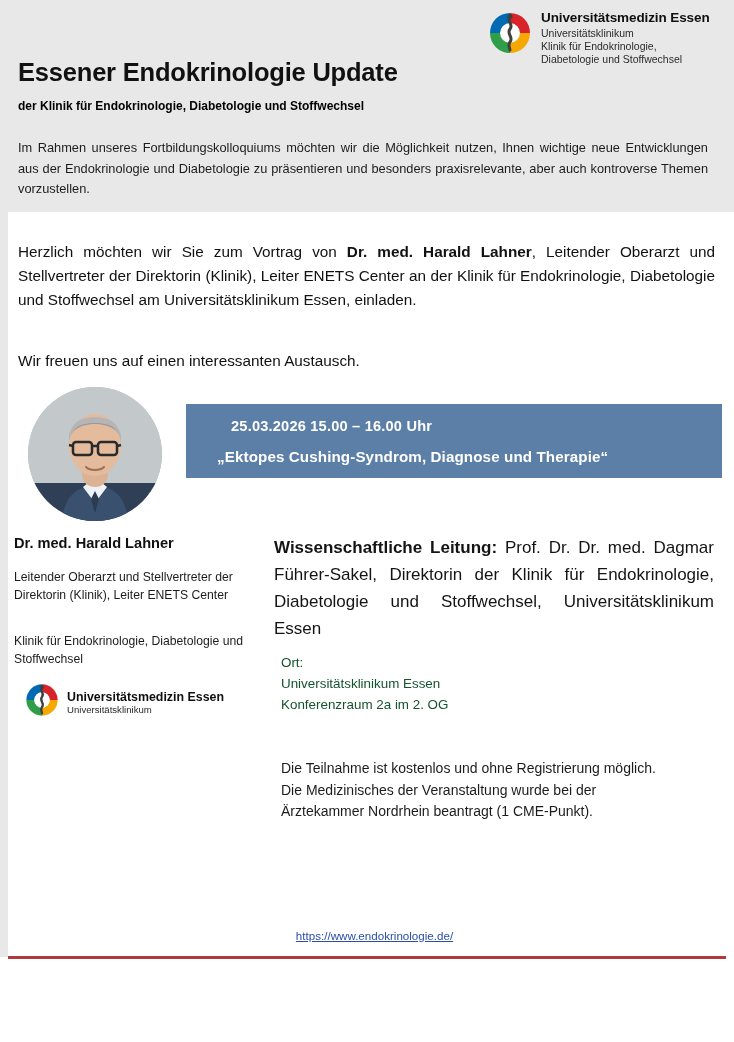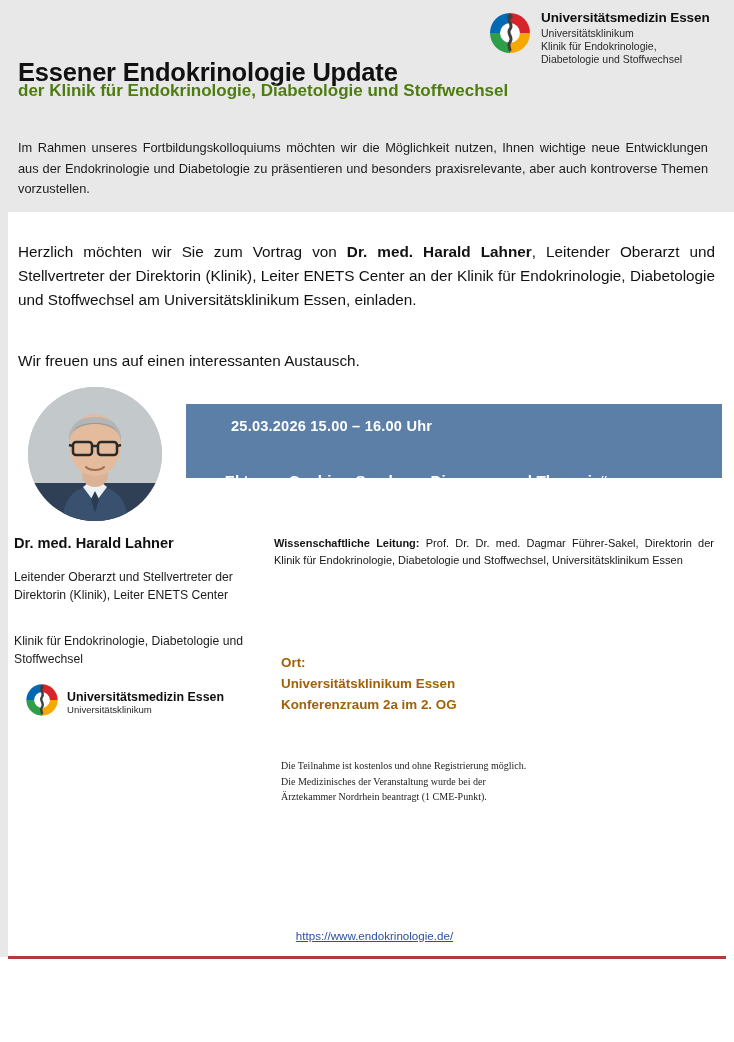--- a/index.html
+++ b/index.html
@@ -73,24 +73,24 @@
     left: 18px;
     top: 58px;
     font-size: 25.5px;
     font-weight: bold;
     letter-spacing: -0.2px;
     color: #111;
   }
   .doc-subtitle {
     position: absolute;
     left: 18px;
-    top: 81px;
-    font-size: 17px;
-    font-weight: bold;
-    color: #4d7c0f;
+    top: 99px;
+    font-size: 12px;
+    font-weight: bold;
+    color: #000000;
   }
   .intro-par {
     position: absolute;
     left: 18px;
     top: 138px;
     width: 690px;
     font-size: 12.8px;
     line-height: 1.62;
     text-align: justify;
     color: #1c1c1c;
@@ -148,21 +148,20 @@
     font-weight: bold;
     letter-spacing: 0.2px;
   }
   .banner .line2 {
     position: absolute;
     left: 31px;
     top: 44px;
     font-size: 15.2px;
     font-weight: bold;
     letter-spacing: 0.1px;
-    margin-top: 24px;
   }
 
   
   .spk-name {
     position: absolute;
     left: 14px;
     top: 535px;
     font-size: 14.6px;
     font-weight: bold;
     color: #111;
@@ -202,45 +201,44 @@
     font-size: 9.6px;
     color: #2a2a2a;
   }
 
   
   .sci-lead {
     position: absolute;
     left: 274px;
     top: 535px;
     width: 440px;
-    font-size: 11px;
+    font-size: 17px;
     line-height: 1.58;
     text-align: justify;
     color: #141414;
   }
   .sci-lead b { font-weight: bold; }
 
   .venue {
     position: absolute;
     left: 281px;
     top: 653px;
     font-size: 13.4px;
-    font-weight: bold;
+    font-weight: normal;
     line-height: 1.55;
-    color: #a16207;
+    color: #14532d;
   }
   .notes {
     position: absolute;
     left: 281px;
     top: 758px;
     width: 430px;
-    font-size: 10px;
+    font-size: 14px;
     line-height: 1.55;
     color: #1c1c1c;
-    font-family: Liberation Serif, serif;
   }
 
   .weblink {
     position: absolute;
     left: 0;
     top: 929px;
     width: 734px;
     text-align: center;
     font-size: 11.6px;
   }

